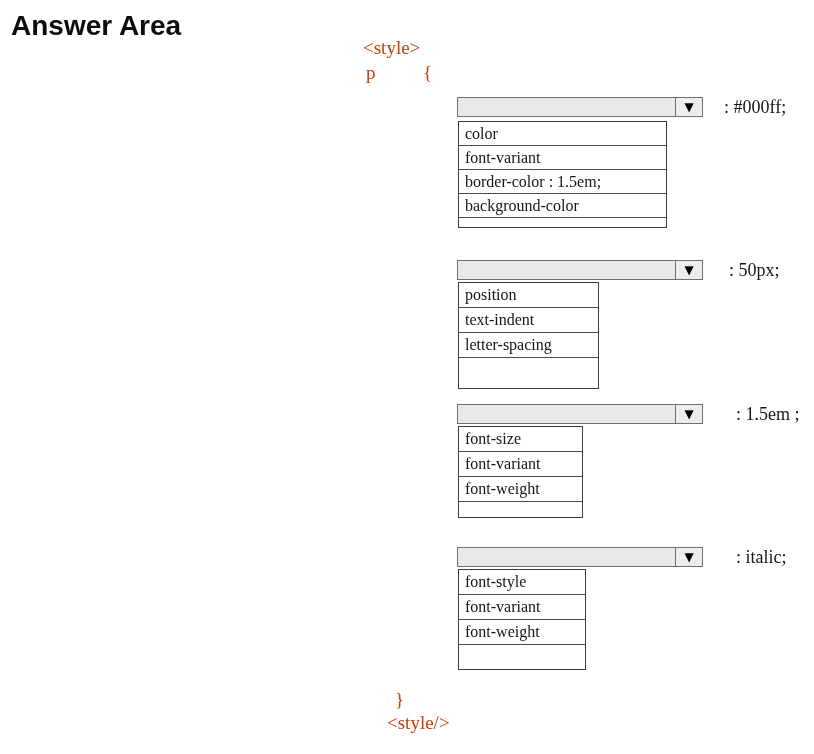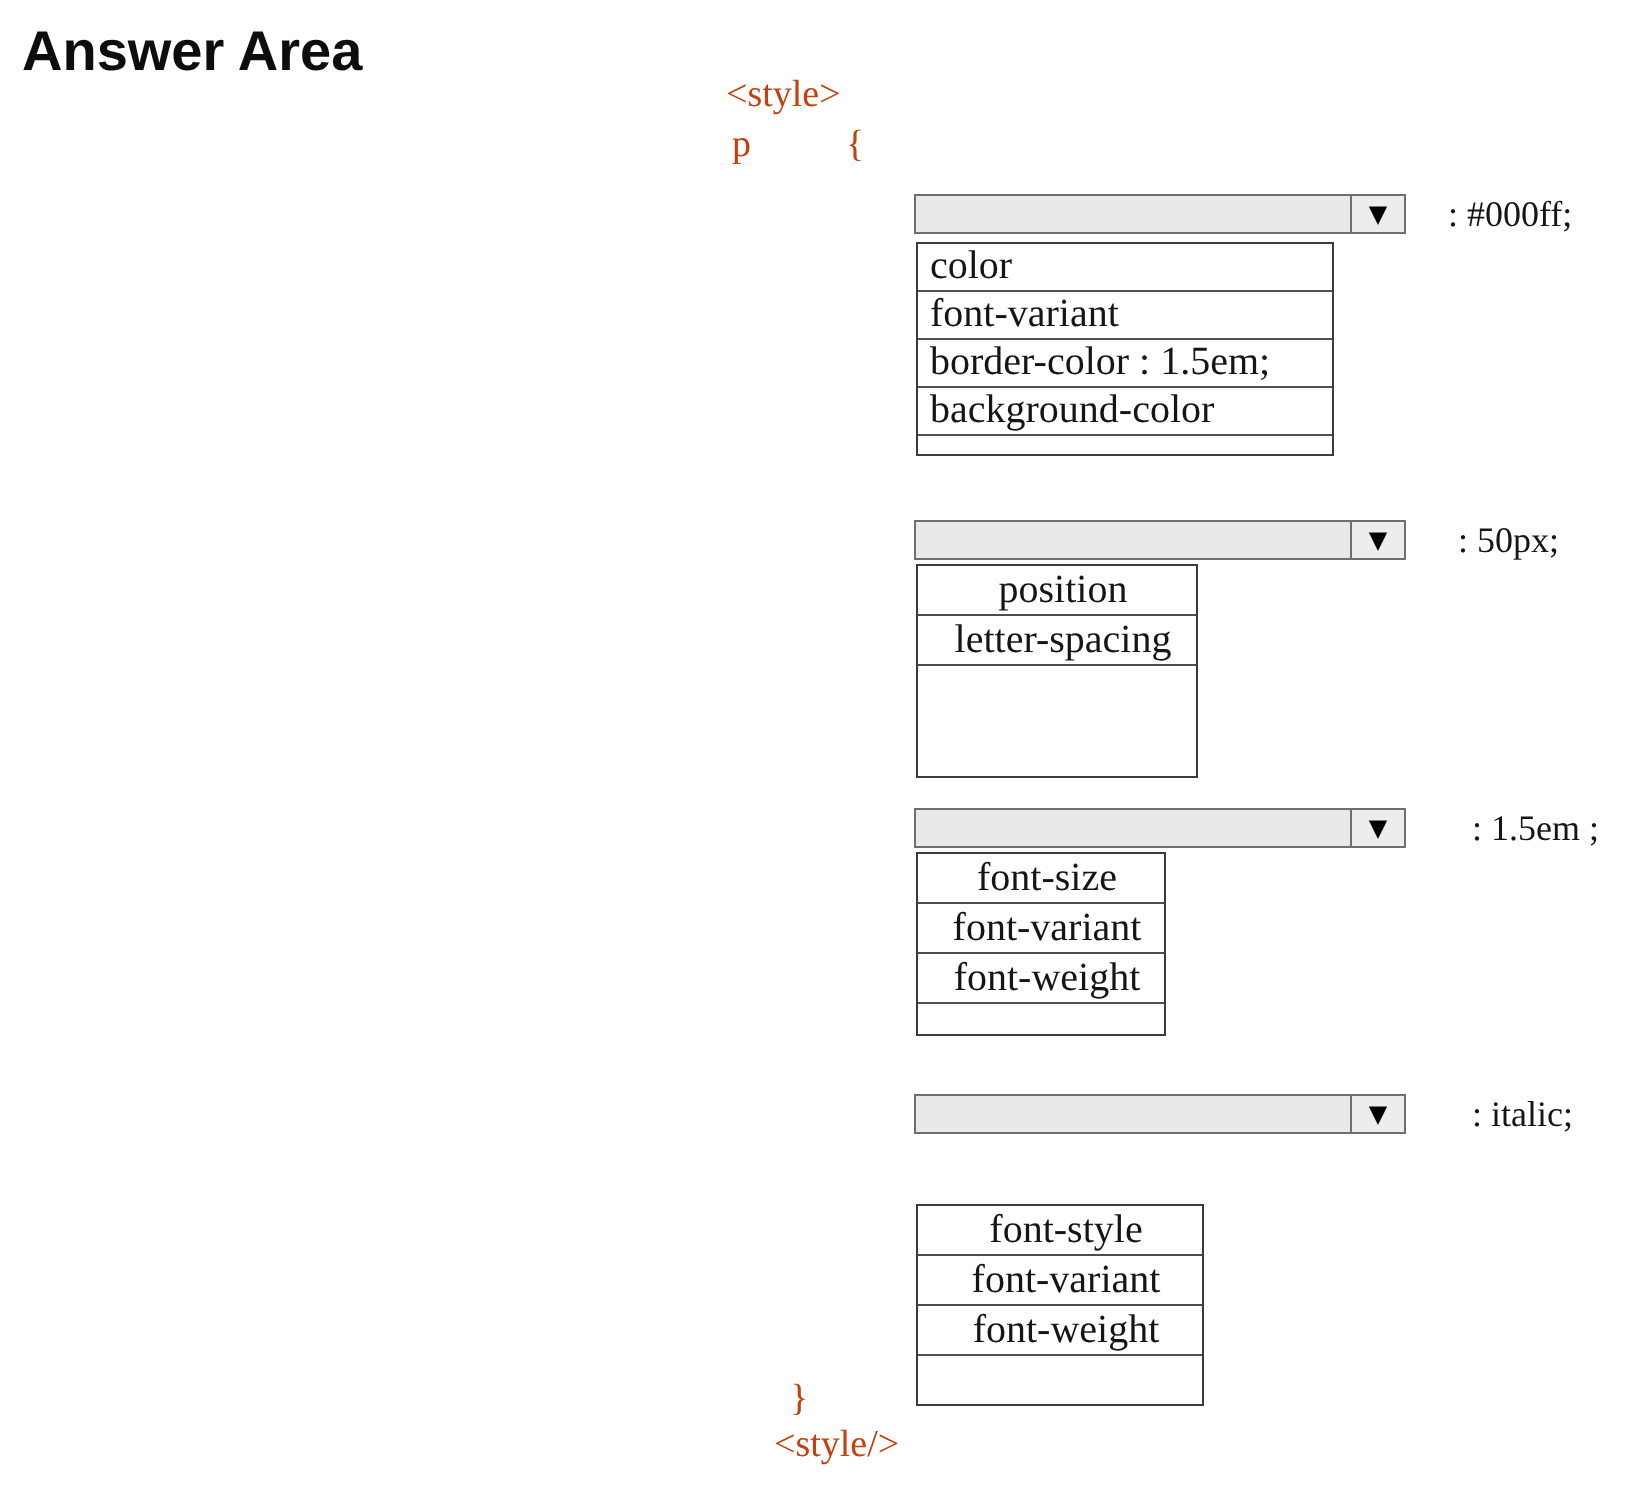--- a/index.html
+++ b/index.html
@@ -30,25 +30,25 @@
   .value{
     position:absolute;height:20px;line-height:21px;font-size:18px;
     color:#151515;white-space:pre;margin-left:12px;
   }
   .options{
     position:absolute;left:458px;background:#ffffff;
     border:1px solid #3c3c3c;box-sizing:border-box;
   }
   .opt{
     box-sizing:border-box;border-bottom:1px solid #4d4d4d;
-    padding-left:6px;font-size:20px;color:#151515;
+    padding-left:6px;font-size:16px;color:#151515;
     overflow:hidden;white-space:nowrap;
   }
   .rows23 .opt{height:24px;line-height:23px;}
-  .rows25 .opt{height:25px;line-height:24px;text-align:center;}
+  .rows25 .opt{height:25px;line-height:24px;}
 </style>
 </head>
 <body>
 
 <div class="canvas">
 
   <div class="title">Answer Area</div>
 
   <div class="code" style="left:363px;top:37px">&lt;style&gt;</div>
   <div class="code" style="left:366px;top:62px">p</div>
@@ -68,20 +68,21 @@
   </div>
 
   <div class="selectbar" style="top:260px">
     <div class="arrowbtn">
       <span class="arrow-glyph">▼</span>
     </div>
   </div>
   <div class="value" style="left:717px;top:260px">: 50px;</div>
   <div class="options rows25" style="top:282px;width:141px;height:107px">
     <div class="opt">position</div>
+    <div class="opt">text-indent</div>
     <div class="opt">letter-spacing</div>
   </div>
 
   <div class="selectbar" style="top:404px">
     <div class="arrowbtn">
       <span class="arrow-glyph">▼</span>
     </div>
   </div>
   <div class="value" style="left:724px;top:404px">: 1.5em ;</div>
   <div class="options rows25" style="top:426px;width:125px;height:92px">
@@ -89,21 +90,21 @@
     <div class="opt">font-variant</div>
     <div class="opt">font-weight</div>
   </div>
 
   <div class="selectbar" style="top:547px">
     <div class="arrowbtn">
       <span class="arrow-glyph">▼</span>
     </div>
   </div>
   <div class="value" style="left:724px;top:547px">: italic;</div>
-  <div class="options rows25" style="top:602px;width:144px;height:101px">
+  <div class="options rows25" style="top:569px;width:128px;height:101px">
     <div class="opt">font-style</div>
     <div class="opt">font-variant</div>
     <div class="opt">font-weight</div>
   </div>
 
   <div class="code" style="left:395px;top:689px">}</div>
   <div class="code" style="left:387px;top:712px">&lt;style/&gt;</div>
 
 </div>
 

